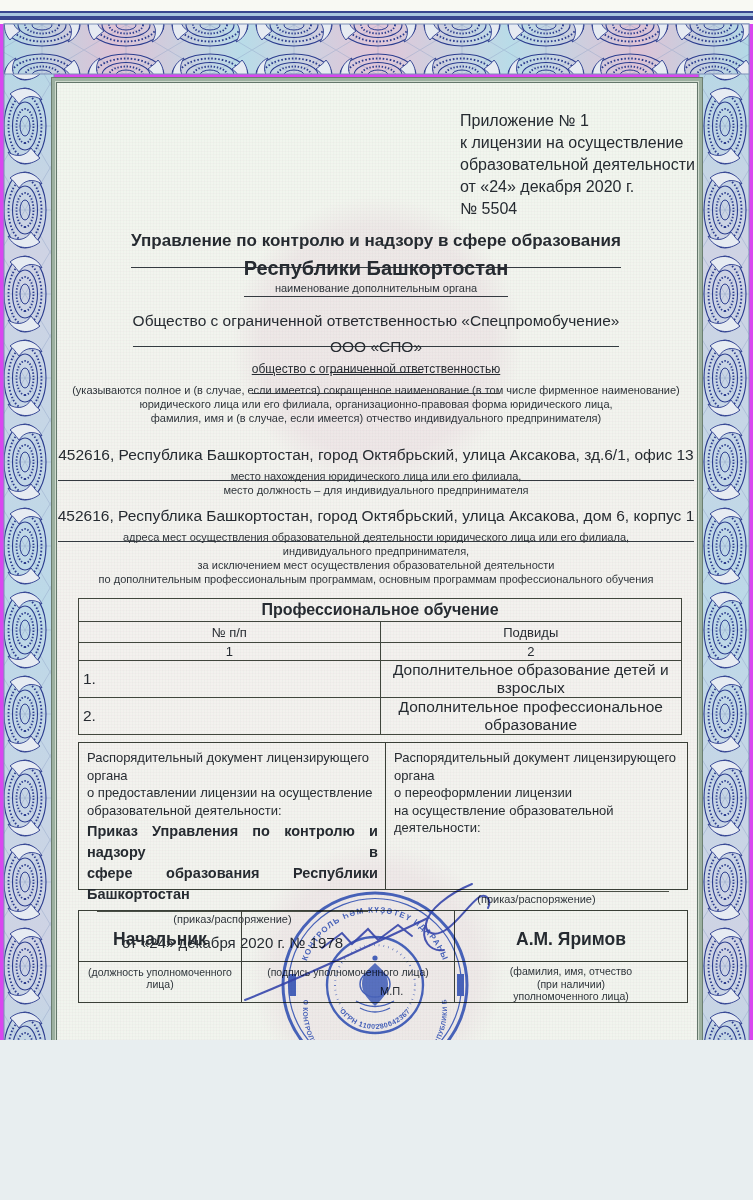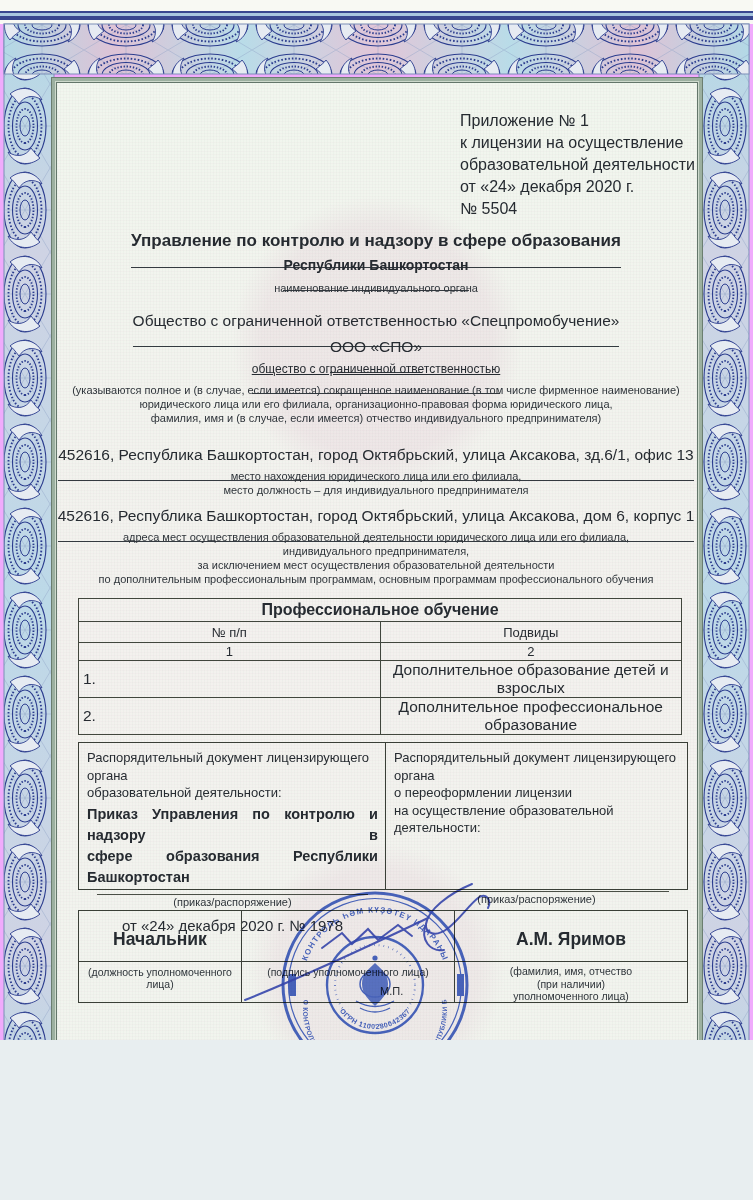--- a/index.html
+++ b/index.html
@@ -1,18 +1,18 @@
 <!DOCTYPE html>
 <html><head>
 <meta charset="utf-8">
 <style>
   html,body{margin:0;padding:0;background:#e8eef0;}
   .page{
     position:relative;width:753px;height:1040px;overflow:hidden;
-    background:#f0abfc;
+    background:#d946ef;
     font-family:"Liberation Sans","DejaVu Sans",sans-serif;
     color:#262b31;
   }
   .edge-strip{position:absolute;left:0;width:753px;background:#f8f9f3;}
   .edge-top{top:0;height:24px;}
   .edge-bottom{top:1176px;height:24px;}
   .blue-band{position:absolute;left:0;width:753px;height:9px;
     background:linear-gradient(180deg,#39478f 0 2.5px,#a9c7df 2.5px 5.5px,#39478f 5.5px 9px);}
   .band-top{top:11px;}
   .band-bottom{top:1182px;}
@@ -137,22 +137,22 @@
 
   <div class="abs appendix">
     <div>Приложение № 1</div>
     <div>к лицензии на осуществление</div>
     <div>образовательной деятельности</div>
     <div>от «24» декабря  2020 г.</div>
     <div>№ 5504</div>
   </div>
 
   <div class="abs head-line" style="top:231px;font-size:17px;font-weight:bold;"><span class="u">Управление по контролю и надзору в сфере образования</span></div>
-  <div class="abs head-line" style="top:257px;font-size:14px;font-weight:bold;"><span class="u">Республики Башкортостан</span></div>
-  <div class="abs head-line small" style="top:282px;">наименование индивидуального органа</div>
+  <div class="abs head-line" style="top:257px;font-size:20px;font-weight:bold;"><span class="u">Республики Башкортостан</span></div>
+  <div class="abs head-line small" style="top:282px;">наименование дополнительным органа</div>
 
   <div class="abs head-line" style="top:312px;font-size:15.5px;"><span class="u">Общество с ограниченной ответственностью «Спецпромобучение»</span></div>
   <div class="abs head-line" style="top:338px;font-size:15.5px;"><span class="u">ООО «СПО»</span></div>
   <div class="abs head-line" style="top:362px;font-size:12px;text-decoration:underline;"><span class="u">общество с ограниченной ответственностью</span></div>
   <div class="abs head-line small" style="top:398px;">юридического лица  или его филиала, организационно-правовая форма юридического лица,</div>
   <div class="abs head-line small" style="top:384px;">(указываются полное и (в случае, если имеется) сокращенное наименование (в том числе фирменное наименование)</div>
   <div class="abs head-line small" style="top:412px;">фамилия, имя и (в случае, если имеется) отчество индивидуального предпринимателя)</div>
 
   <div class="abs head-line main-line" style="top:446px;"><span class="u">452616, Республика Башкортостан, город Октябрьский, улица Аксакова, зд.6/1, офис 13</span></div>
   <div class="abs head-line small" style="top:470px;">место нахождения юридического лица или его филиала,</div>
@@ -183,20 +183,21 @@
     </tr>
     <tr>
       <td class="numcol" style="height:22px;">2.</td>
       <td class="center" style="height:22px;">Дополнительное профессиональное образование</td>
     </tr>
   </tbody>
     </table>
 
   <div class="obox obox-left">
     <div class="t">Распорядительный документ лицензирующего органа</div>
+    <div class="t">о предоставлении лицензии на осуществление</div>
     <div class="t">образовательной деятельности:</div>
     <div class="ord" style="margin-top:2px;">Приказ Управления по контролю и надзору в</div>
     <div class="ord">сфере образования  Республики Башкортостан</div>
     <div class="rule"></div>
     <div class="cap">(приказ/распоряжение)</div>
     <div class="date">от  «24» декабря 2020 г. № 1978</div>
   </div>
   <div class="obox obox-right">
     <div class="t">Распорядительный документ лицензирующего органа</div>
     <div class="t">о переоформлении лицензии</div>

